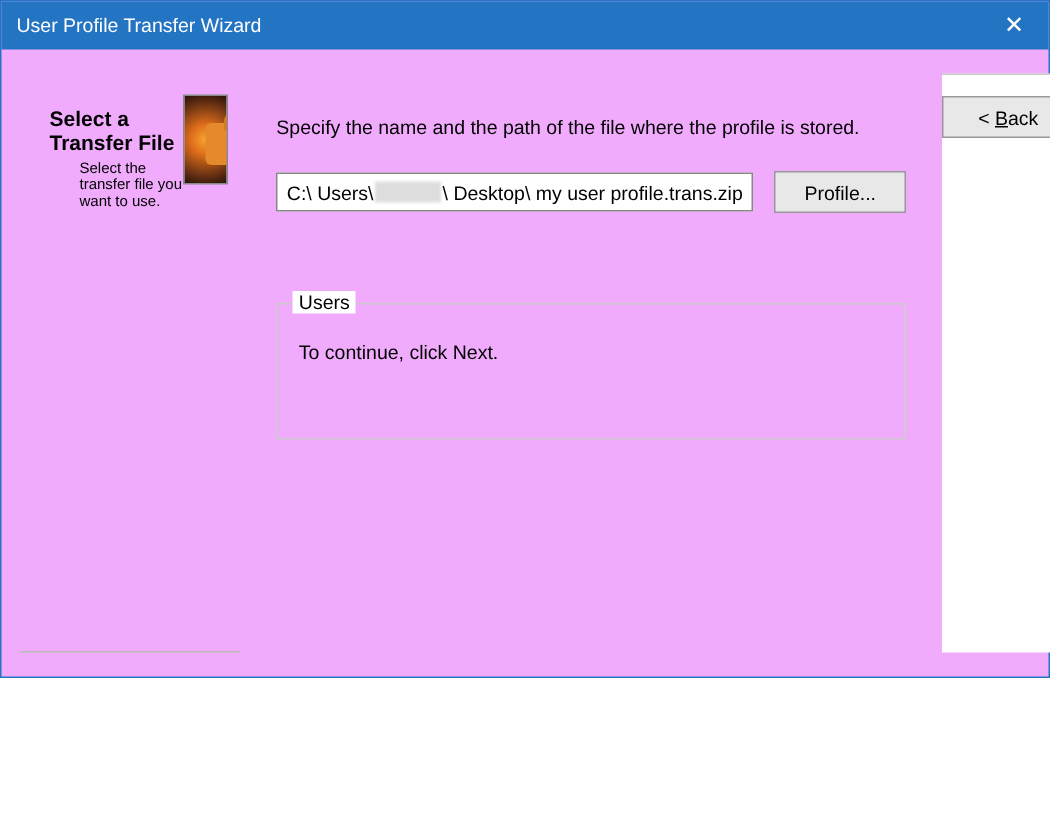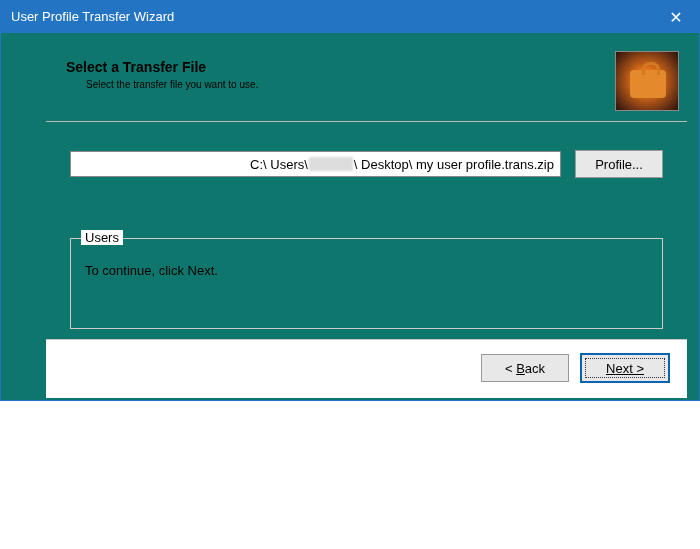--- a/index.html
+++ b/index.html
@@ -8,25 +8,25 @@
     font-family: "Segoe UI", Tahoma, sans-serif;
     font-size: 13px;
     color: #000;
     background: #fff;
     width: 700px;
     height: 549px;
     overflow: hidden;
   }
   .window {
     width: 700px;
-    height: 401px;
+    height: 452px;
     border: 1px solid #2474c4;
     display: flex;
     flex-direction: column;
-    background: #0f766e;
+    background: #f0abfc;
   }
   .titlebar {
     height: 32px;
     background: #2474c4;
     color: #fff;
     display: flex;
     align-items: center;
     justify-content: space-between;
     padding-left: 10px;
     font-size: 13px;
@@ -37,24 +37,22 @@
     height: 32px;
     display: flex;
     align-items: center;
     justify-content: center;
     font-size: 16px;
     font-weight: 300;
     cursor: pointer;
   }
   .content {
     flex: 1 1 auto;
-    padding: 4px 12px;
-    display: flex;
-    flex-direction: column;
-    margin-left: 33px;
+    padding: 16px 12px;
+    display: flex;
   }
   .header-row {
     display: flex;
     justify-content: space-between;
     padding: 14px 8px 10px 20px;
     border-bottom: 1px solid #bbb;
   }
   .header-text-col { padding-top: 8px; }
   .header-title {
     font-weight: 600;
@@ -195,20 +193,21 @@
 
     <div class="header-row">
       <div class="header-text-col">
         <div class="header-title">Select a Transfer File</div>
         <div class="header-sub">Select the transfer file you want to use.</div>
       </div>
       <div class="header-icon"></div>
     </div>
 
     <div class="body-area">
+      <div class="instr">Specify the name and the path of the file where the profile is stored.</div>
 
       <div class="path-row">
         <div class="path-input">
           <span>C:\ Users\ </span>
           <span class="path-redact"></span>
           <span> \ Desktop\ my user profile.trans.zip</span>
         </div>
         <button class="browse-btn">Profile...</button>
       </div>
 

